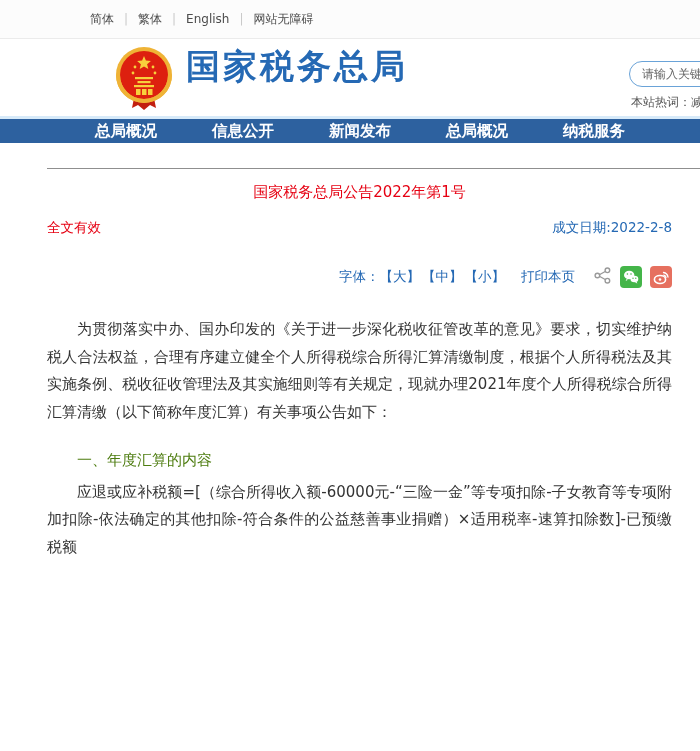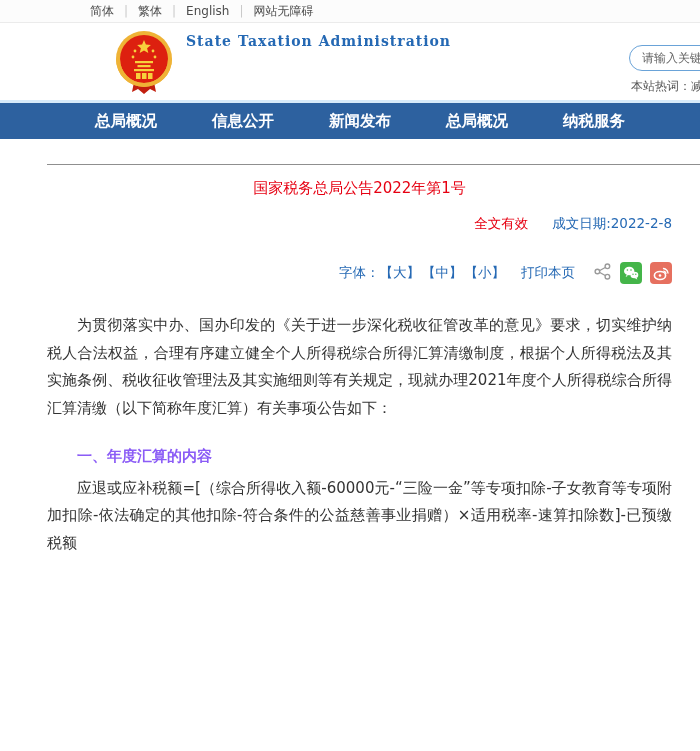--- a/index.html
+++ b/index.html
@@ -6,64 +6,64 @@
     --nav-blue:#2d619f;
     --brand-blue:#2569b4;
     --red:#e60012;
     --wechat-green:#44b549;
     --weibo-red:#e6705f;
   }
   *{margin:0;padding:0;box-sizing:border-box;}
   html,body{width:700px;height:751px;overflow:hidden;background:#fff;
     font-family:"DejaVu Sans","Liberation Sans",sans-serif;}
   
-  .topbar{height:23px;background:#fcfcfc;border-bottom:1px solid #ebebeb;
+  .topbar{height:39px;background:#fcfcfc;border-bottom:1px solid #ebebeb;
     display:flex;align-items:center;padding-left:90px;font-size:12px;color:#4c4c4c;}
   .topbar a{color:#4c4c4c;text-decoration:none;cursor:pointer;}
   .topbar .sep{color:#c9c9c9;margin:0 10px;}
   
   .header{position:relative;height:80px;background:#ffffff;border-bottom:3px solid #d7eaf9;}
   .logo{position:absolute;left:112px;top:7px;display:flex;align-items:flex-start;cursor:pointer;}
   .brand{position:absolute;left:186px;top:8px;}
   .brand .cn{font-size:34px;font-weight:bold;color:var(--brand-blue);letter-spacing:3px;line-height:38px;}
   .brand .en{font-family:"DejaVu Serif","Liberation Serif",serif;font-size:14px;font-weight:bold;
     color:var(--brand-blue);letter-spacing:1px;margin-top:2px;}
   .search-input{position:absolute;left:629px;top:22px;width:150px;height:26px;
     border:1px solid #6aa3d8;border-radius:13px;padding:0 12px;font-size:12px;color:#555;
     outline:none;background:#fff;}
   .search-input::placeholder{color:#666;}
   .hotwords{position:absolute;left:631px;top:55px;font-size:12px;color:#555;white-space:nowrap;}
   .hotwords a{color:#555;text-decoration:none;cursor:pointer;}
   
-  .nav{height:36px;background:var(--nav-blue);display:flex;align-items:center;
+  .nav{height:24px;background:var(--nav-blue);display:flex;align-items:center;
     padding-left:95px;gap:55px;}
   .nav a{color:#fff;font-size:15.5px;font-weight:bold;text-decoration:none;cursor:pointer;white-space:nowrap;}
   
   .article{width:625px;margin-left:47px;}
   .article-title{margin-top:44px;text-align:center;font-size:17px;font-weight:bold;color:#1a1a1a;}
   .title-rule{width:660px;border-bottom:1px solid #8f8f8f;margin-top:25px;}
   .doc-number{text-align:center;font-size:15px;font-weight:normal;color:var(--red);margin-top:14px;}
-  .status-line{display:flex;justify-content:flex-end;gap:24px;font-size:13.5px;margin-top:17px;}
+  .status-line{display:flex;justify-content:space-between;gap:24px;font-size:13.5px;margin-top:17px;}
   .status-line .validity{color:var(--red);}
   .status-line .date{color:var(--brand-blue);}
   .controls-line{display:flex;justify-content:flex-end;align-items:center;
     font-size:13.5px;color:var(--brand-blue);margin-top:29px;}
   .controls-line .font-label{color:var(--brand-blue);}
   .font-size-btn{cursor:pointer;margin-right:2px;}
   .print-btn{cursor:pointer;margin-left:14px;}
   .share-group{display:flex;align-items:center;gap:8px;margin-left:18px;}
   .icon-btn{cursor:pointer;display:inline-flex;}
   .badge{width:22px;height:22px;border-radius:4px;display:inline-flex;
     align-items:center;justify-content:center;}
   .badge.wechat{background:var(--wechat-green);}
   .badge.weibo{background:var(--weibo-red);}
   
   .article-body{margin-top:28px;font-size:15px;color:#333;line-height:27.5px;}
   .para{text-indent:2em;text-align:justify;margin-bottom:4px;}
-  .para.heading{font-weight:bold;color:#8b5cf6;margin-top:21px;}
+  .para.heading{font-weight:normal;color:#4d7c0f;margin-top:21px;}
   .para.heading + .para{margin-top:0;}
 </style>
 </head>
 <body>
 
 <div class="topbar">
   <span><a class="toplink">简体</a><span class="sep">|</span><a class="toplink">繁体</a><span class="sep">|</span><a class="toplink">English</a><span class="sep">|</span><a class="toplink">网站无障碍</a></span>
 </div>
 
 <div class="header">
@@ -82,21 +82,21 @@
         <rect x="25.5" y="35" width="13" height="2.2" fill="#f8d03c"></rect>
         <rect x="22" y="39" width="20" height="2.2" fill="#f8d03c"></rect>
         <rect x="24" y="43" width="4.5" height="6" fill="#f8d03c"></rect>
         <rect x="30" y="43" width="4.5" height="6" fill="#f8d03c"></rect>
         <rect x="36" y="43" width="4.5" height="6" fill="#f8d03c"></rect>
         <path d="M32 57 a28 28 0 0 0 28 -28 h-4 a24 24 0 0 1 -24 24 a24 24 0 0 1 -24 -24 h-4 a28 28 0 0 0 28 28 Z" fill="#efb336"></path>
       </svg>
     </span>
   </div>
   <div class="brand">
-    <div class="en">State Taxation Administration</div>
+    <div class="cn">国家税务总局</div>
   </div>
   <input class="search-input" type="text" placeholder="请输入关键词" style="">
   <div class="hotwords">
     <span>本站热词：</span><a>减</a>
   </div>
 </div>
 
 <div class="nav">
     <a class="nav-item">总局概况</a>
     <a class="nav-item">信息公开</a>

